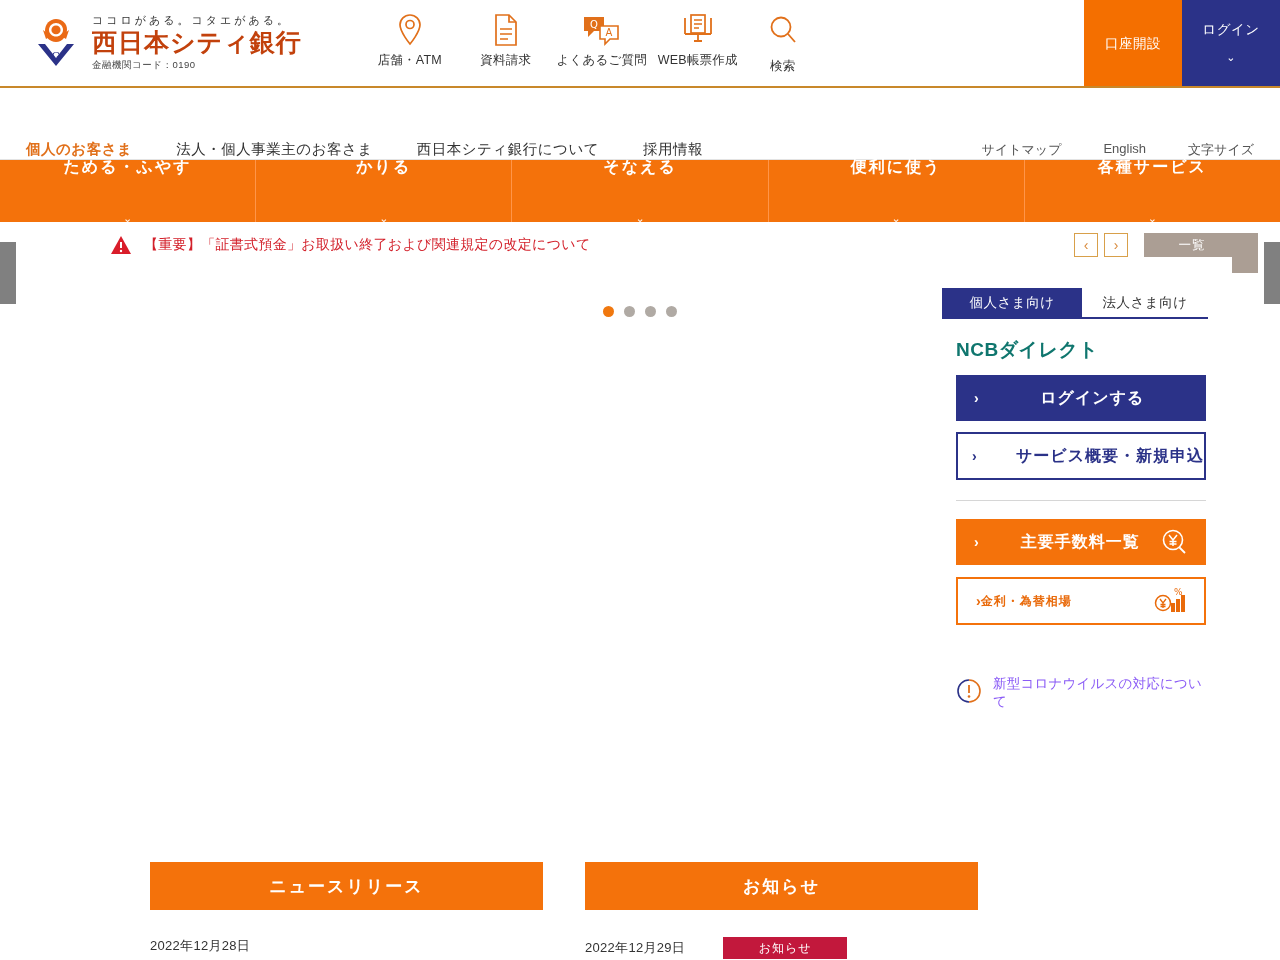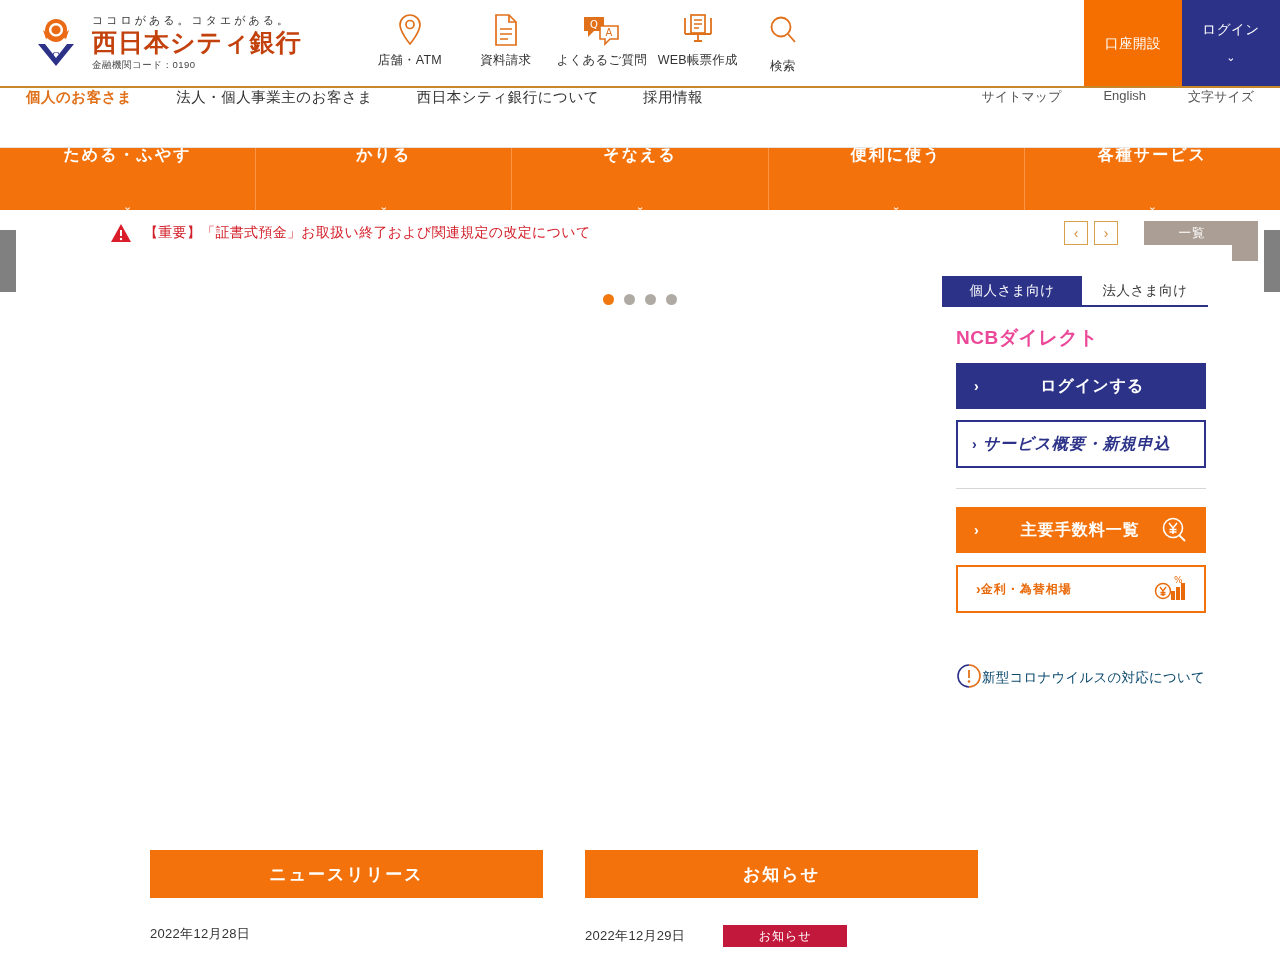--- a/index.html
+++ b/index.html
@@ -54,21 +54,21 @@
     width: 98px; color: #fff; font-size: 13.5px;
     display: flex; flex-direction: column; align-items: center; justify-content: center;
     cursor: pointer; letter-spacing: .5px;
   }
   .cta-open { background: #f46f00; }
   .cta-login { background: #2b3288; position: relative; padding-bottom: 4px; }
   .cta-login .chev { font-size: 11px; margin-top: 12px; }
 
   
   .gnav {
-    height: 60px; display: flex; align-items: flex-start;
+    height: 72px; display: flex; align-items: flex-end;
     border-bottom: 1px solid #e3e3e3; padding: 0 26px;
   }
   .gnav-item {
     font-size: 14.5px; color: #333; margin-right: 44px; cursor: pointer;
     letter-spacing: .5px;
   }
   .gnav-item.active { color: #e1701a; font-weight: bold; }
   .gnav-util { margin-left: auto; display: flex; }
   .gnav-util span {
     font-size: 13px; color: #555; margin-left: 42px; cursor: pointer;
@@ -110,21 +110,21 @@
   }
   .notice-ctrl { margin-left: auto; display: flex; align-items: center; padding-right: 40px; }
   .nbtn {
     width: 24px; height: 24px; border: 1px solid #d8a04a; background: #fff;
     color: #d8893a; font-size: 14px; display: flex; align-items: center;
     justify-content: center; margin-right: 6px; cursor: pointer;
   }
   .nlist {
     width: 96px; height: 24px; background: #ab9e94; color: #fff;
     font-size: 12.5px; display: flex; align-items: center; justify-content: center;
-    margin-left: 20px; cursor: pointer; letter-spacing: 1px;
+    margin-left: 10px; cursor: pointer; letter-spacing: 1px;
   }
 
   
   .dots {
     position: absolute; left: 0; top: 84px; width: 1280px;
     display: flex; justify-content: center; gap: 10px;
   }
   .dot { width: 11px; height: 11px; border-radius: 50%; background: #b0aaa4; cursor: pointer; }
   .dot.active { background: #f0780f; }
 
@@ -132,54 +132,54 @@
   .sidepanel { position: absolute; left: 942px; top: 66px; width: 266px; }
   .tabs { display: flex; border-bottom: 2px solid #2b3288; }
   .tab {
     width: 140px; height: 29px; font-size: 13.5px; cursor: pointer;
     display: flex; align-items: center; justify-content: center; letter-spacing: .5px;
   }
   .tab.active { background: #2b3288; color: #fff; }
   .tab.inactive { background: #fff; color: #333; width: 126px; }
 
   .panel-title {
-    font-size: 19px; font-weight: bold; color: #ec4899;
+    font-size: 19px; font-weight: bold; color: #0f766e;
     margin: 18px 0 12px 14px; letter-spacing: .5px;
   }
 
   .pbtn {
     width: 250px; margin: 0 0 0 14px; height: 46px; display: flex;
     align-items: center; cursor: pointer; position: relative;
   }
   .pbtn .arrow { font-size: 14px; margin-left: 18px; font-weight: bold; }
   .pbtn .txt { flex: 1; text-align: center; font-size: 16px; font-weight: bold; letter-spacing: 1px; }
   .pbtn .ic { position: absolute; right: 18px; display: flex; align-items: center; }
 
   .pbtn-login { background: #2b3288; color: #fff; }
   .pbtn-outline {
     background: #fff; border: 2px solid #2b3288; color: #2b3288;
     margin-top: 11px; height: 48px;
   }
   .pbtn-outline .arrow { margin-left: 14px; }
-  .pbtn-outline .txt { text-align: left; padding-left: 6px; font-size: 16px; font-style: italic; }
+  .pbtn-outline .txt { text-align: right; padding-left: 6px; font-size: 16px; }
 
   .divider { width: 250px; height: 1px; background: #d6d6d6; margin: 20px 0 18px 14px; }
 
   .pbtn-orange { background: #f4720b; color: #fff; height: 46px; }
   .pbtn-orange .txt { font-size: 16px; text-align: center; padding-right: 24px; }
   .pbtn-orange-out {
     background: #fff; border: 2px solid #f4720b; color: #e96a0a;
     margin-top: 12px; height: 48px;
   }
   .pbtn-orange-out .txt { font-size: 12px; text-align: left; padding-right: 34px; }
 
   .covid {
     display: flex; align-items: center; margin: 50px 0 0 14px; cursor: pointer;
   }
-  .covid .lbl { font-size: 13.5px; color: #0c4a6e; letter-spacing: .2px; }
+  .covid .lbl { font-size: 13.5px; color: #8b5cf6; margin-left: 11px; letter-spacing: .2px; }
 
   
   .newsrow {
     position: absolute; left: 0; top: 640px; width: 1128px;
     display: flex; padding: 0 150px; gap: 42px;
   }
   .newscol { width: 469px; }
   .newshead {
     height: 48px; background: #f4720b; color: #fff; font-size: 17px;
     font-weight: bold; display: flex; align-items: center; justify-content: center;

